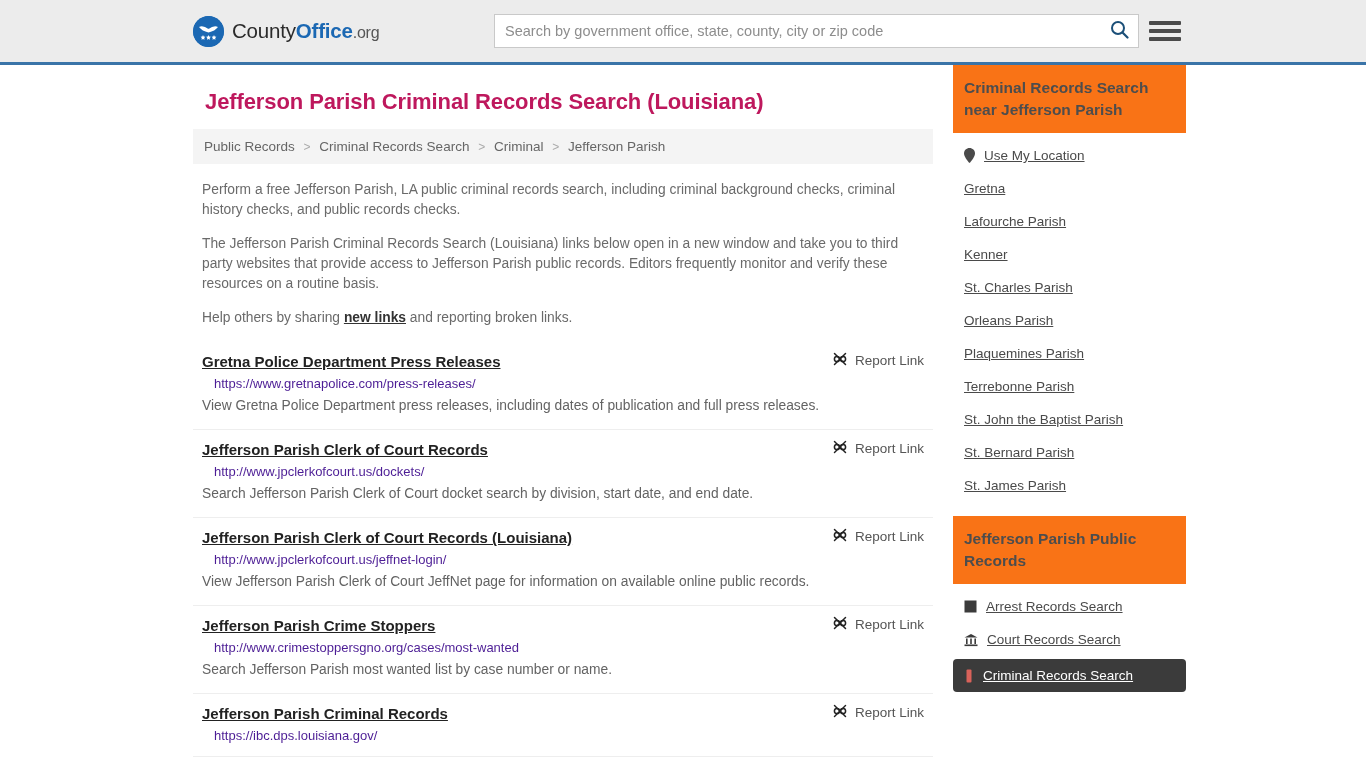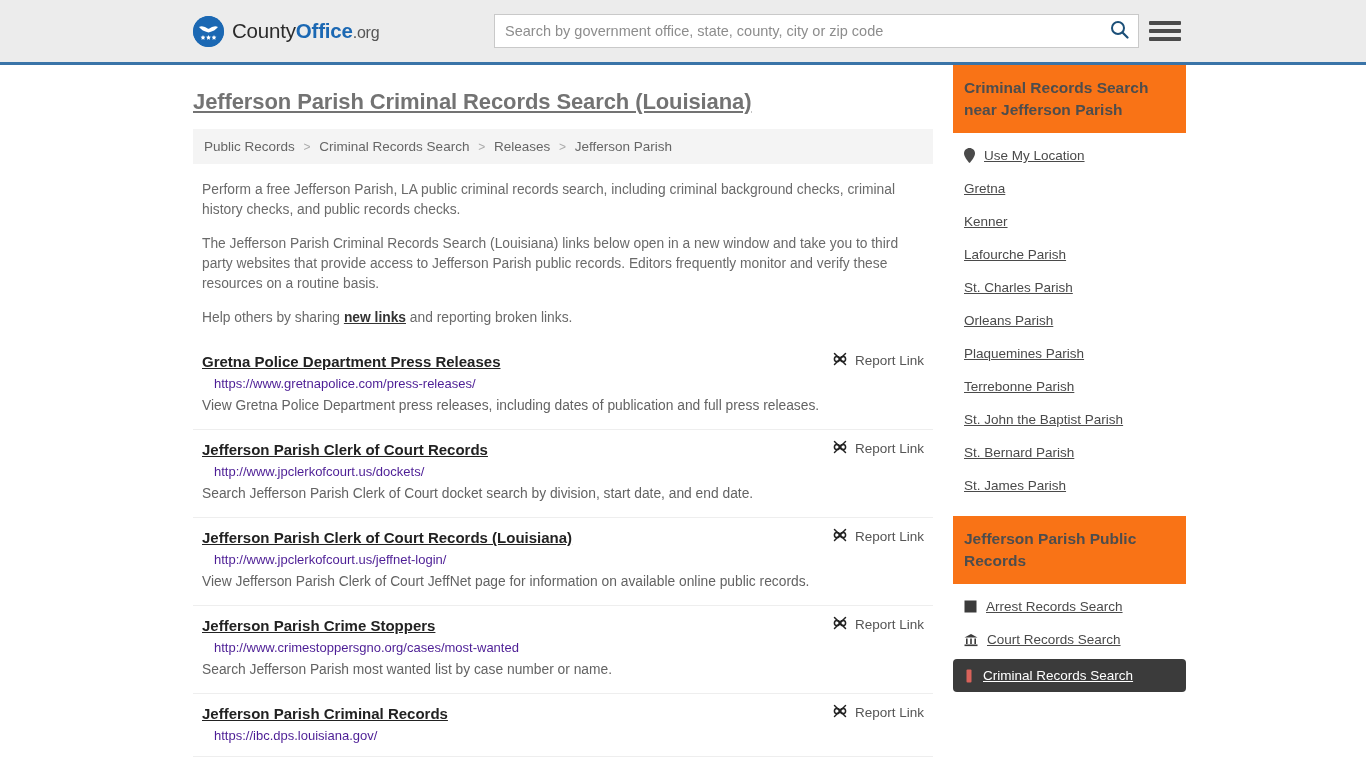--- a/index.html
+++ b/index.html
@@ -95,25 +95,24 @@
   .page {
     padding: 0 193px;
     display: flex;
     gap: 20px;
   }
   .main-col { width: 740px; flex: none; }
   .side-col { width: 233px; flex: none; }
 
   h1.page-title {
     font-size: 22px;
-    color: #737373;
+    color: #be185d;
     font-weight: bold;
-    margin: 24px 0 14px 0;
+    margin: 24px 0 14px 12px;
     letter-spacing: -0.1px;
-    text-decoration: underline;
   }
 
   .breadcrumb {
     background: #f4f4f4;
     padding: 10px 11px;
     font-size: 13.5px;
     color: #777;
     margin-bottom: 16px;
   }
   .breadcrumb a { color: #666; text-decoration: none; cursor: pointer; }
@@ -247,21 +246,21 @@
 <div class="page">
 
   <div class="main-col">
     <h1 class="page-title">Jefferson Parish Criminal Records Search (Louisiana)</h1>
 
     <div class="breadcrumb">
       <a>Public Records</a>
       <span class="sep">&gt;</span>
       <a>Criminal Records Search</a>
       <span class="sep">&gt;</span>
-      <a>Releases</a>
+      <a>Criminal</a>
       <span class="sep">&gt;</span>
       <a>Jefferson Parish</a>
     </div>
 
     <p class="intro">Perform a free Jefferson Parish, LA public criminal records search, including criminal background checks, criminal history checks, and public records checks.</p>
     <p class="intro">The Jefferson Parish Criminal Records Search (Louisiana) links below open in a new window and take you to third party websites that provide access to Jefferson Parish public records. Editors frequently monitor and verify these resources on a routine basis.</p>
     <p class="intro"><span>Help others by sharing </span><a>new links</a><span> and reporting broken links.</span></p>
 
     <div>
 
@@ -375,24 +374,24 @@
               <path d="M5.5 0 C2.5 0 0 2.4 0 5.4 C0 9.2 5.5 15 5.5 15 C5.5 15 11 9.2 11 5.4 C11 2.4 8.5 0 5.5 0 Z" fill="#4a4a4a"></path>
             </svg>
           </span>
           <a>Use My Location</a>
         </div>
 
         <div class="side-item">
           <a>Gretna</a>
         </div>
         <div class="side-item">
+          <a>Lafourche Parish</a>
+        </div>
+        <div class="side-item">
           <a>Kenner</a>
-        </div>
-        <div class="side-item">
-          <a>Lafourche Parish</a>
         </div>
         <div class="side-item">
           <a>St. Charles Parish</a>
         </div>
         <div class="side-item">
           <a>Orleans Parish</a>
         </div>
         <div class="side-item">
           <a>Plaquemines Parish</a>
         </div>

